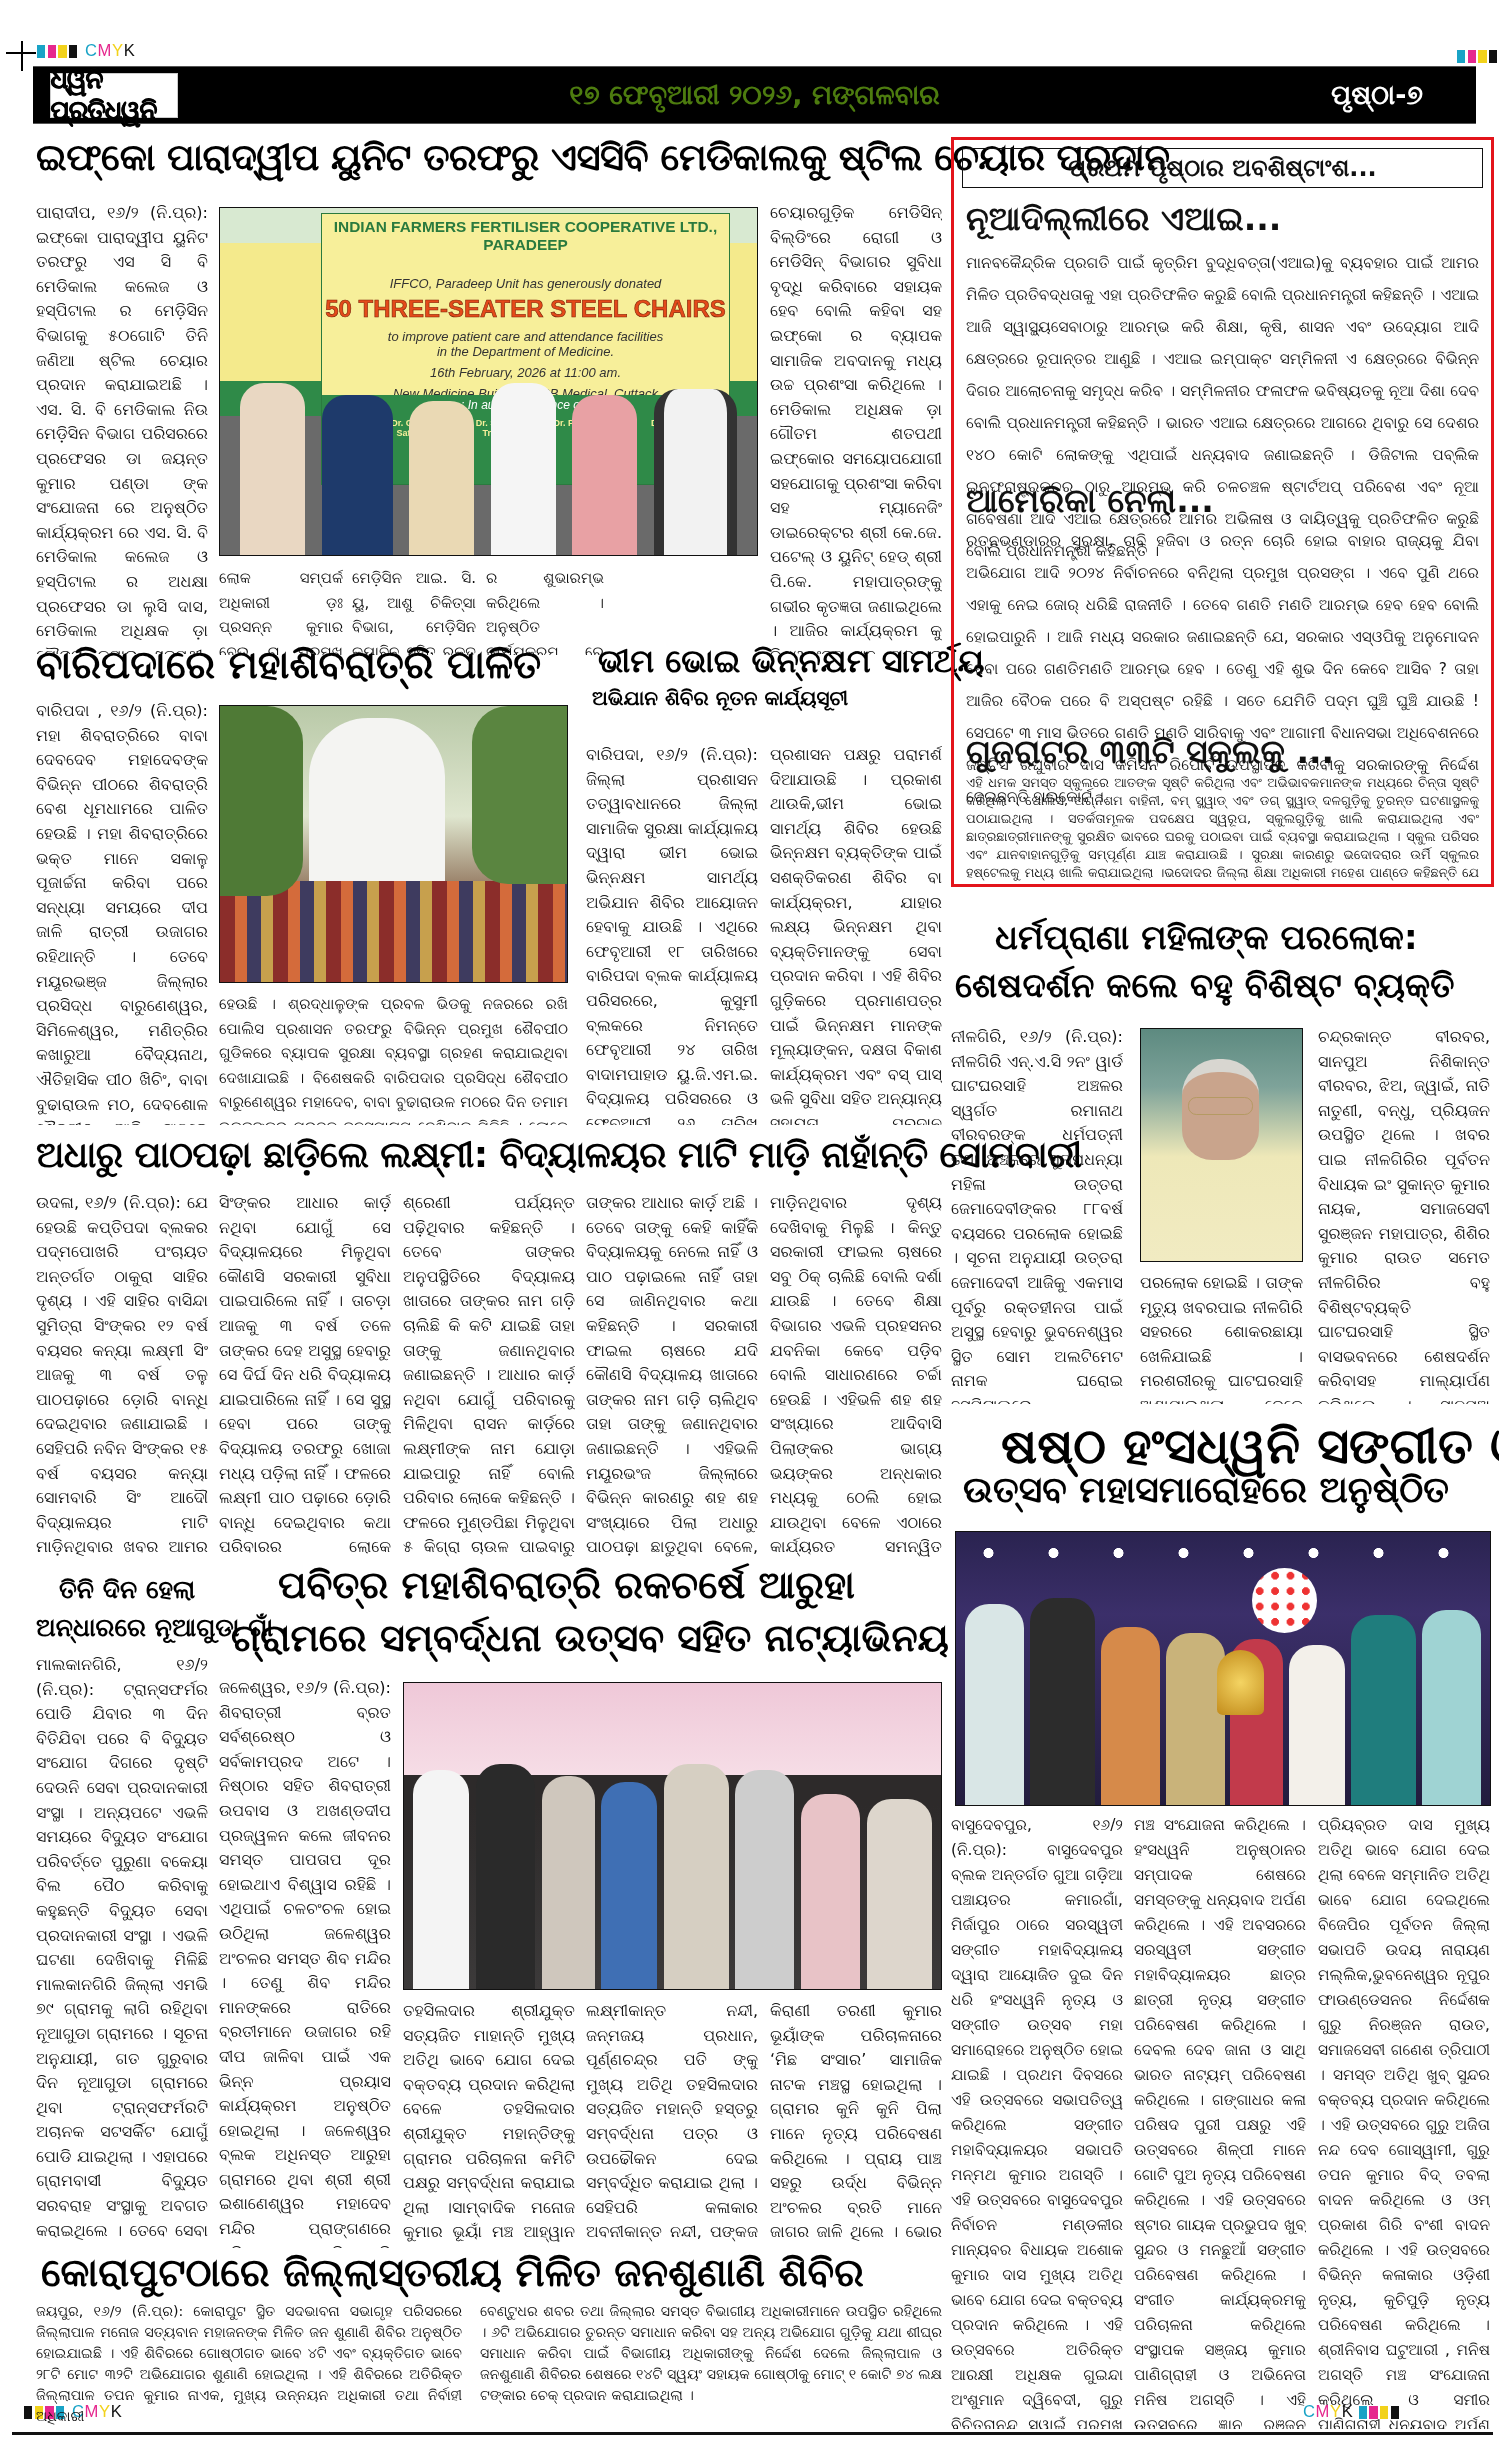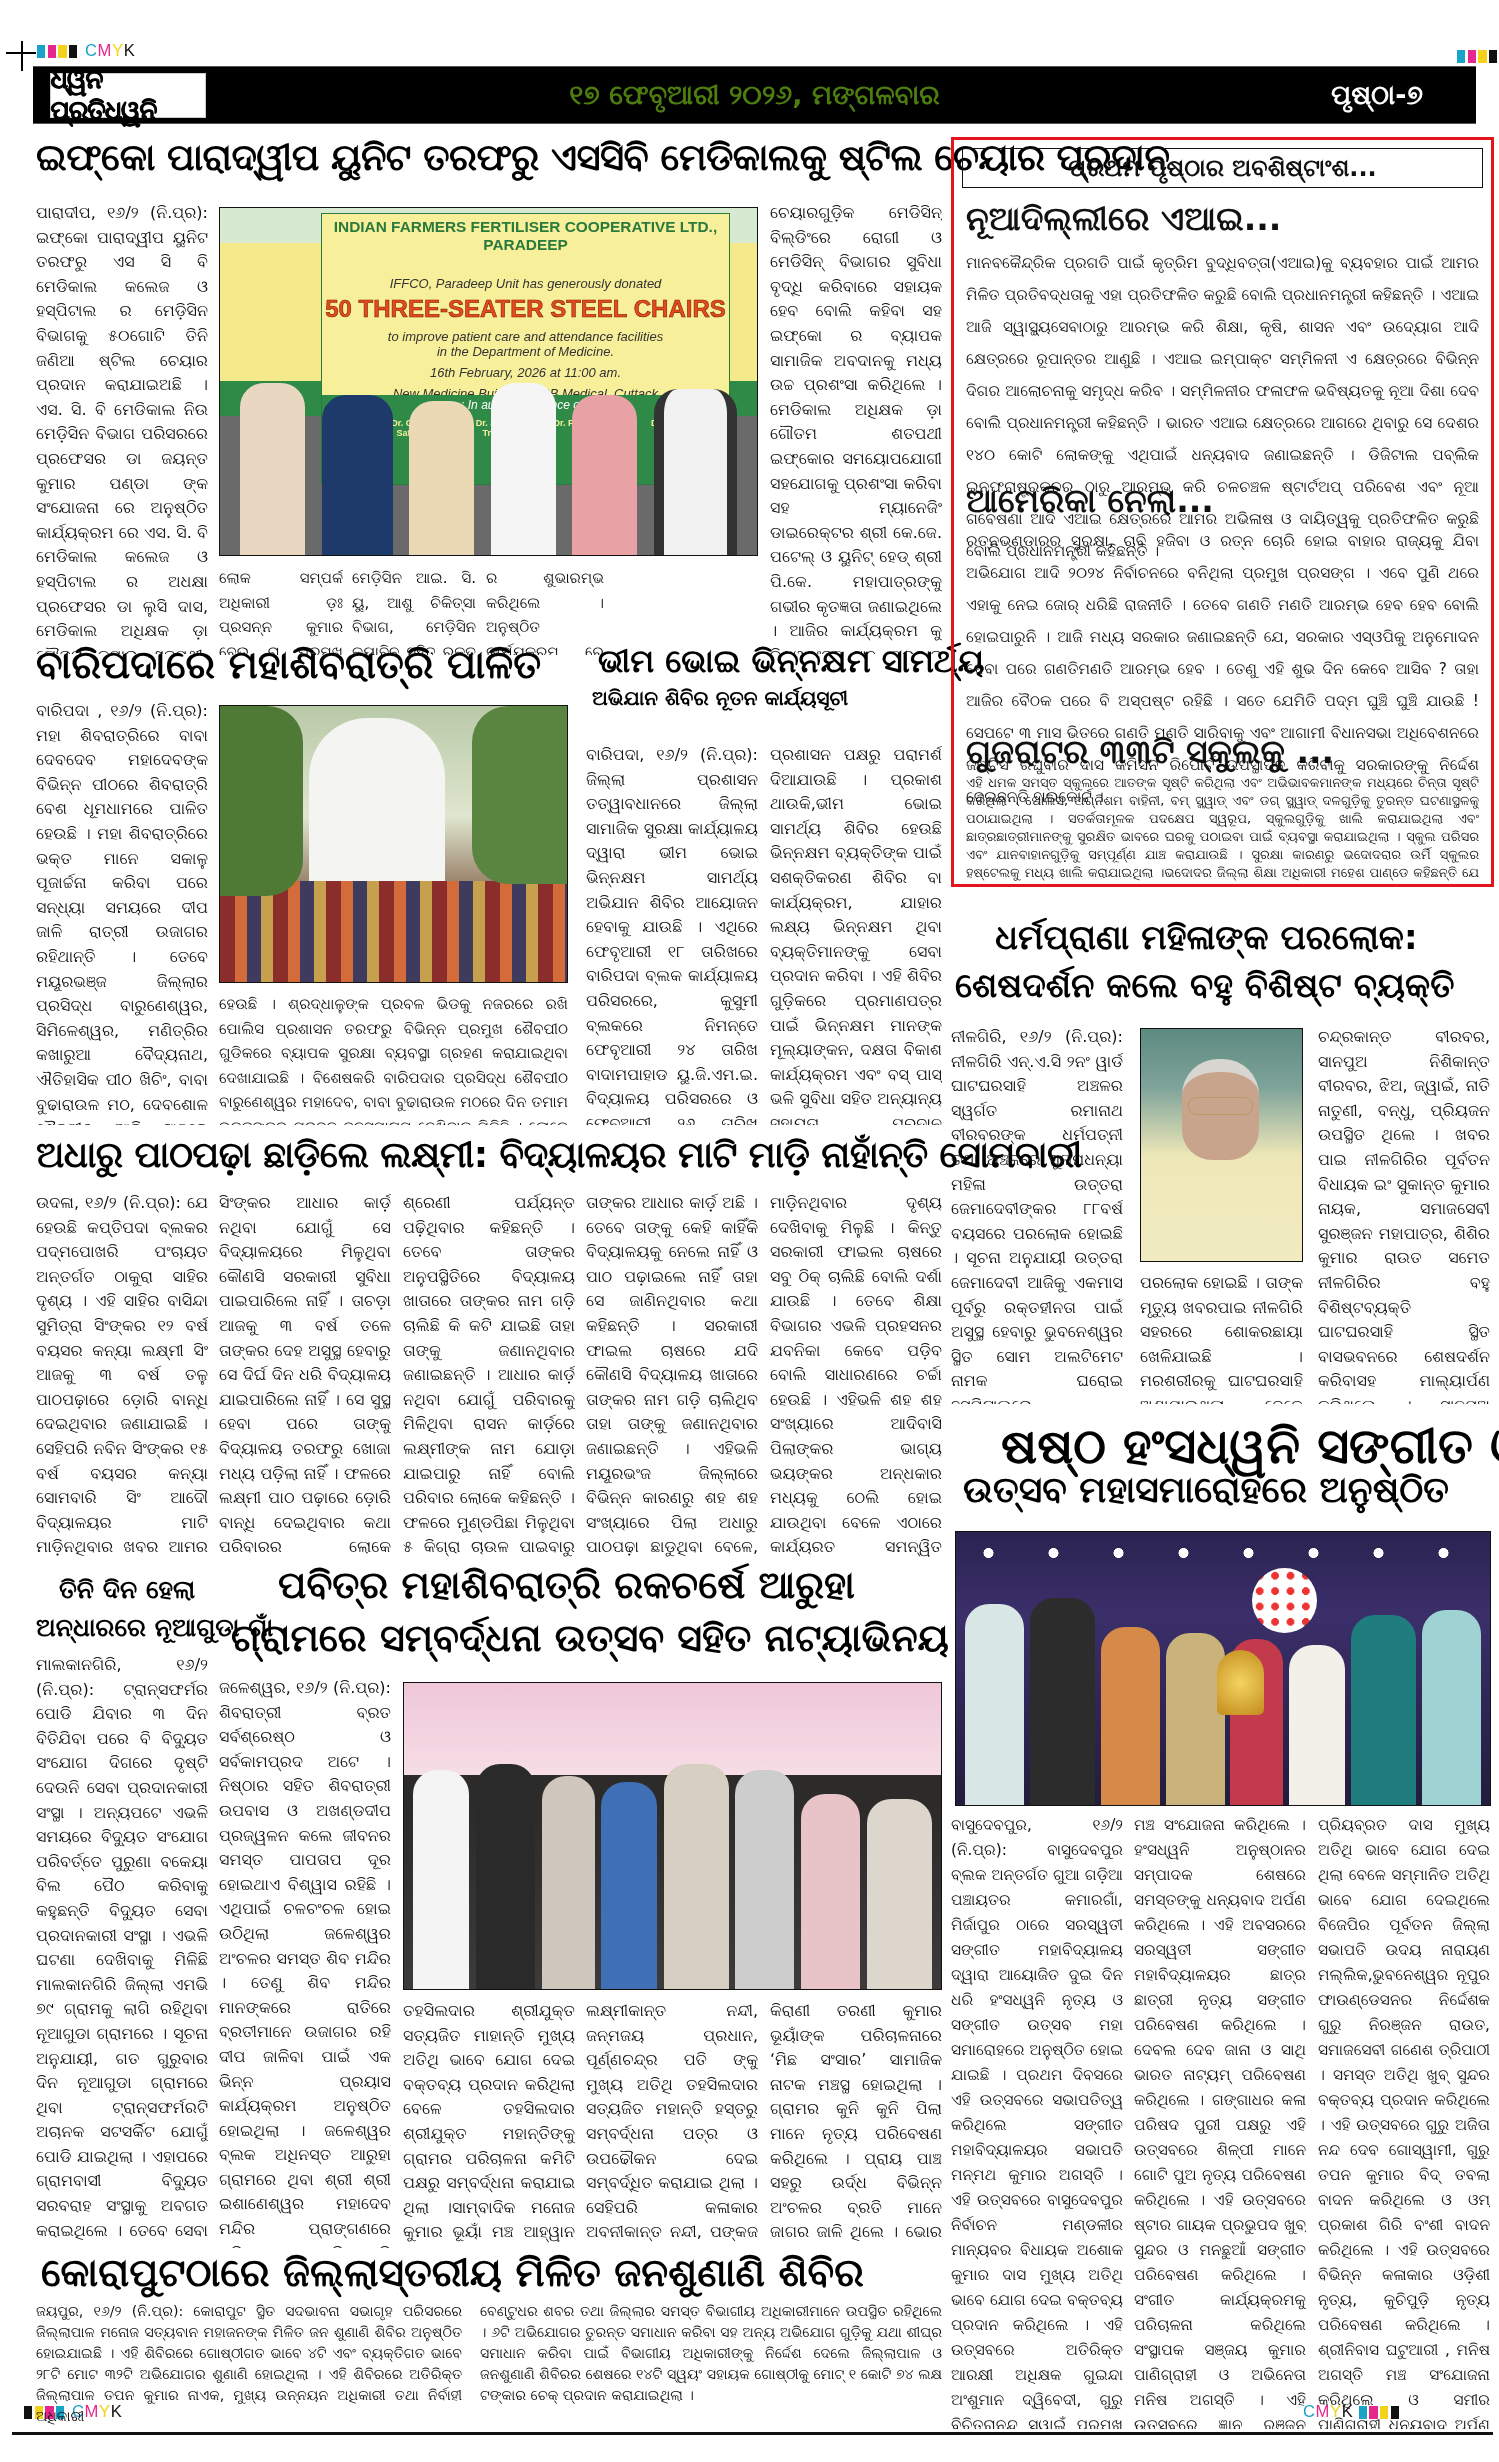--- a/index.html
+++ b/index.html
@@ -4,21 +4,21 @@
 <style>
   *{box-sizing:border-box;margin:0;padding:0}
   html,body{background:#fff}
   body{width:1500px;height:2462px;position:relative;overflow:hidden;font-family:"DejaVu Sans","Liberation Sans",sans-serif;color:#111}
   .reg-mark{position:absolute;font-family:"Liberation Sans",sans-serif;font-size:20px;letter-spacing:0.6px}
   .reg-mark .c{color:#19a3c6}.reg-mark .m{color:#e6288e}.reg-mark .y{color:#f2d21b}.reg-mark .k{color:#111}
   .swatch{display:inline-block;width:8.3px;height:13px;margin-right:2.4px;vertical-align:middle}
   .crop{position:absolute;background:#000}
   
   #masthead{position:absolute;left:33px;top:66px;width:1443px;height:58px;background:#000;border-top:1.8px solid #555;border-bottom:1.8px solid #555;display:flex;align-items:center}
-  #logo{margin-left:16.6px;width:156px;height:45px;background:#fff;border:1.2px solid #ccc;display:flex;align-items:center;justify-content:center;font-weight:bold;font-size:26px;color:#111;letter-spacing:-1.2px;font-family:"DejaVu Sans",sans-serif;-webkit-text-stroke:0.6px #000}
+  #logo{margin-left:16.6px;width:128px;height:45px;background:#fff;border:1.2px solid #ccc;display:flex;align-items:center;justify-content:center;font-weight:bold;font-size:26px;color:#111;letter-spacing:-1.2px;font-family:"DejaVu Sans",sans-serif;-webkit-text-stroke:0.6px #000}
   #dateline{position:absolute;left:0;right:0;text-align:center;color:#4d7c0f;font-size:27px;font-weight:bold}
   #pageno{position:absolute;right:53px;color:#fff;font-size:27px;font-weight:bold}
   
   .hl{position:absolute;font-weight:bold;color:#000;line-height:1.15;white-space:nowrap}
   .col{position:absolute;font-size:16px;line-height:24.6px;text-align:justify;color:#111;overflow:hidden}
   .photo{position:absolute;border:1.8px solid #111;overflow:hidden}
   .rule{position:absolute;background:#111}
   
   #remainder-box{position:absolute;left:951px;top:137px;width:543px;height:750px;border:3px solid #e3141b}
   #remainder-title{position:absolute;left:8.3px;top:8.3px;right:8.3px;height:40px;border:1.8px solid #111;display:flex;align-items:center;justify-content:center;font-size:24px;font-weight:bold}

